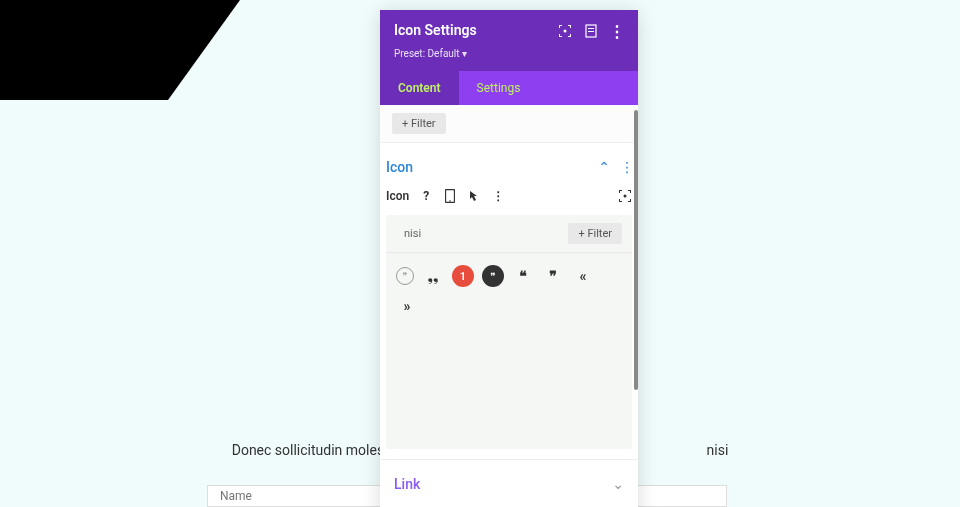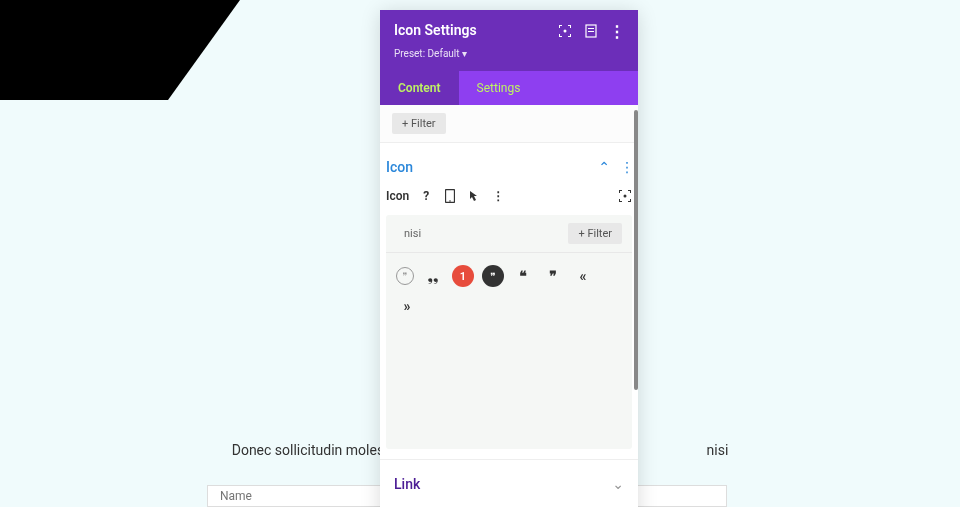--- a/index.html
+++ b/index.html
@@ -17,21 +17,21 @@
 .tabs{background:#8e3ff0;display:flex}
 .tab{padding:10px 18px;font-size:12px;color:#bef264;cursor:pointer}
 .tab.active{background:#6c2eb9;font-weight:600}
 .search-row{display:flex;align-items:center;padding:8px 12px;border-bottom:1px solid #eee;background:#fcfcfc}
 .search-text{flex:1;font-size:11px;color:#aaa}
 .filter-btn{background:#e8e8e8;border:none;padding:4px 10px;font-size:11px;color:#555;cursor:pointer;border-radius:2px}
 .section{padding:10px 6px}
 .section-header{display:flex;align-items:center;justify-content:space-between;padding:6px 0}
 .section-title{font-size:14px;font-weight:500}
 .section-title.open{color:#2b87da}
-.section-title.closed{color:#4c1d95}
+.section-title.closed{color:#8b5cf6}
 .section-controls{display:flex;gap:10px;align-items:center}
 .chevron{color:#2b87da;font-size:14px}
 .chevron.down{color:#999}
 .kebab{color:#2b87da;font-size:14px;letter-spacing:-2px}
 .icon-label-row{display:flex;align-items:center;gap:10px;padding:8px 0;font-size:12px;color:#333}
 .icon-label-row .lbl{font-weight:600}
 .mini-icon{width:14px;height:14px;display:flex;align-items:center;justify-content:center;cursor:pointer;color:#333}
 .expand-icon{margin-left:auto}
 .icon-picker{background:#f5f7f5;border-radius:3px;padding:0 0 10px 0;margin-top:4px}
 .picker-search{display:flex;align-items:center;padding:8px 10px;border-bottom:1px solid #e8e8e8}

